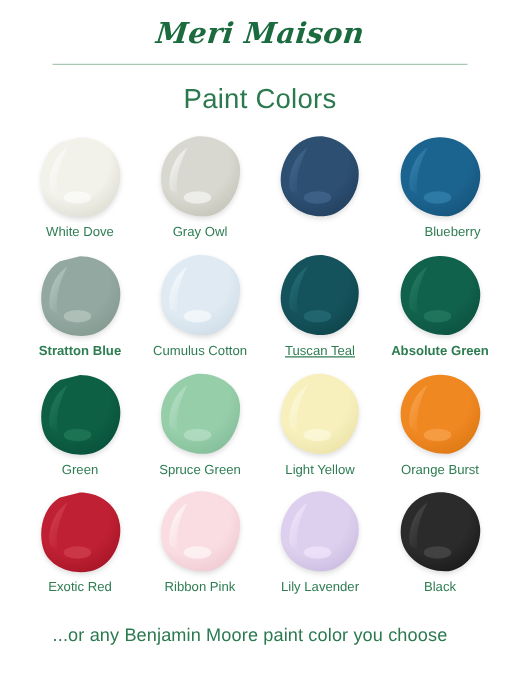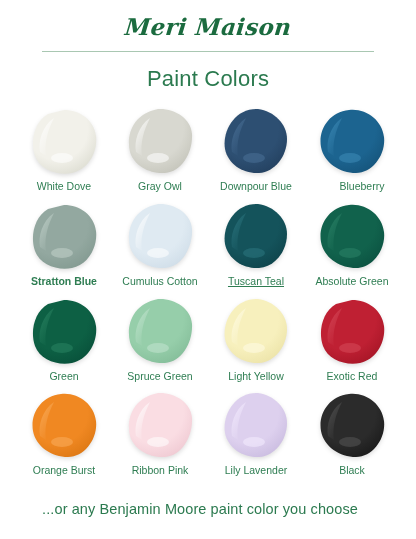--- a/index.html
+++ b/index.html
@@ -174,21 +174,20 @@
               <linearGradient id="h2" x1="0" y1="0" x2="0.6" y2="1">
                 <stop offset="0%" stop-color="#4a7198" stop-opacity="0.85"></stop>
                 <stop offset="100%" stop-color="#4a7198" stop-opacity="0"></stop>
               </linearGradient>
             </defs>
             <path d="M38,3 C54,5 67,18 67,33 C67,50 55,66 39,67 C23,68 8,58 5,43 C2,26 14,2 38,3 Z" fill="url(#g2)"></path>
             <path d="M12,46 C10,36 14,20 26,12 C20,24 16,36 18,50 Z" fill="url(#h2)"></path>
             <ellipse cx="34" cy="52" rx="11" ry="5" fill="#4a7198" opacity="0.55"></ellipse>
           </svg>
         </div>
-        <div class="swatch-label" style="color: rgb(46, 125, 82);">Downpour Blue</div>
       </div>
       <div class="cell">
         <div class="blob-holder">
           <svg class="blob-svg" viewBox="0 0 72 70" xmlns="http://www.w3.org/2000/svg">
             <defs>
               <radialGradient id="g3" cx="38%" cy="30%" r="78%">
                 <stop offset="0%" stop-color="#1c6490"></stop>
                 <stop offset="62%" stop-color="#1c6490"></stop>
                 <stop offset="100%" stop-color="#15547b"></stop>
               </radialGradient>
@@ -279,21 +278,21 @@
               <linearGradient id="h7" x1="0" y1="0" x2="0.6" y2="1">
                 <stop offset="0%" stop-color="#2c8468" stop-opacity="0.85"></stop>
                 <stop offset="100%" stop-color="#2c8468" stop-opacity="0"></stop>
               </linearGradient>
             </defs>
             <path d="M33,4 C50,2 66,14 68,31 C70,48 57,67 40,67 C24,67 8,57 5,41 C2,24 13,6 33,4 Z" fill="url(#g7)"></path>
             <path d="M12,46 C10,36 14,20 26,12 C20,24 16,36 18,50 Z" fill="url(#h7)"></path>
             <ellipse cx="34" cy="52" rx="11" ry="5" fill="#2c8468" opacity="0.55"></ellipse>
           </svg>
         </div>
-        <div class="swatch-label" style="color: rgb(46, 125, 82);">Absolute Green</div>
+        <div class="swatch-label" style="color: rgb(46, 125, 82); font-weight: bold;">Absolute Green</div>
       </div>
       <div class="cell">
         <div class="blob-holder">
           <svg class="blob-svg" viewBox="0 0 72 70" xmlns="http://www.w3.org/2000/svg">
             <defs>
               <radialGradient id="g8" cx="38%" cy="30%" r="78%">
                 <stop offset="0%" stop-color="#0d6044"></stop>
                 <stop offset="62%" stop-color="#0d6044"></stop>
                 <stop offset="100%" stop-color="#08503a"></stop>
               </radialGradient>
@@ -348,20 +347,41 @@
             <path d="M12,46 C10,36 14,20 26,12 C20,24 16,36 18,50 Z" fill="url(#h10)"></path>
             <ellipse cx="34" cy="52" rx="11" ry="5" fill="#fffce6" opacity="0.55"></ellipse>
           </svg>
         </div>
         <div class="swatch-label" style="color: rgb(46, 125, 82);">Light Yellow</div>
       </div>
       <div class="cell">
         <div class="blob-holder">
           <svg class="blob-svg" viewBox="0 0 72 70" xmlns="http://www.w3.org/2000/svg">
             <defs>
+              <radialGradient id="g11" cx="38%" cy="30%" r="78%">
+                <stop offset="0%" stop-color="#f08822"></stop>
+                <stop offset="62%" stop-color="#f08822"></stop>
+                <stop offset="100%" stop-color="#dd7814"></stop>
+              </radialGradient>
+              <linearGradient id="h11" x1="0" y1="0" x2="0.6" y2="1">
+                <stop offset="0%" stop-color="#f9ad5d" stop-opacity="0.85"></stop>
+                <stop offset="100%" stop-color="#f9ad5d" stop-opacity="0"></stop>
+              </linearGradient>
+            </defs>
+            <path d="M33,4 C50,2 66,14 68,31 C70,48 57,67 40,67 C24,67 8,57 5,41 C2,24 13,6 33,4 Z" fill="url(#g11)"></path>
+            <path d="M12,46 C10,36 14,20 26,12 C20,24 16,36 18,50 Z" fill="url(#h11)"></path>
+            <ellipse cx="34" cy="52" rx="11" ry="5" fill="#f9ad5d" opacity="0.55"></ellipse>
+          </svg>
+        </div>
+        <div class="swatch-label" style="color: rgb(46, 125, 82);">Orange Burst</div>
+      </div>
+      <div class="cell">
+        <div class="blob-holder">
+          <svg class="blob-svg" viewBox="0 0 72 70" xmlns="http://www.w3.org/2000/svg">
+            <defs>
               <radialGradient id="g12" cx="38%" cy="30%" r="78%">
                 <stop offset="0%" stop-color="#bf2033"></stop>
                 <stop offset="62%" stop-color="#bf2033"></stop>
                 <stop offset="100%" stop-color="#a61526"></stop>
               </radialGradient>
               <linearGradient id="h12" x1="0" y1="0" x2="0.6" y2="1">
                 <stop offset="0%" stop-color="#d64a5a" stop-opacity="0.85"></stop>
                 <stop offset="100%" stop-color="#d64a5a" stop-opacity="0"></stop>
               </linearGradient>
             </defs>
@@ -369,41 +389,20 @@
             <path d="M12,46 C10,36 14,20 26,12 C20,24 16,36 18,50 Z" fill="url(#h12)"></path>
             <ellipse cx="34" cy="52" rx="11" ry="5" fill="#d64a5a" opacity="0.55"></ellipse>
           </svg>
         </div>
         <div class="swatch-label" style="color: rgb(46, 125, 82);">Exotic Red</div>
       </div>
       <div class="cell">
         <div class="blob-holder">
           <svg class="blob-svg" viewBox="0 0 72 70" xmlns="http://www.w3.org/2000/svg">
             <defs>
-              <radialGradient id="g11" cx="38%" cy="30%" r="78%">
-                <stop offset="0%" stop-color="#f08822"></stop>
-                <stop offset="62%" stop-color="#f08822"></stop>
-                <stop offset="100%" stop-color="#dd7814"></stop>
-              </radialGradient>
-              <linearGradient id="h11" x1="0" y1="0" x2="0.6" y2="1">
-                <stop offset="0%" stop-color="#f9ad5d" stop-opacity="0.85"></stop>
-                <stop offset="100%" stop-color="#f9ad5d" stop-opacity="0"></stop>
-              </linearGradient>
-            </defs>
-            <path d="M33,4 C50,2 66,14 68,31 C70,48 57,67 40,67 C24,67 8,57 5,41 C2,24 13,6 33,4 Z" fill="url(#g11)"></path>
-            <path d="M12,46 C10,36 14,20 26,12 C20,24 16,36 18,50 Z" fill="url(#h11)"></path>
-            <ellipse cx="34" cy="52" rx="11" ry="5" fill="#f9ad5d" opacity="0.55"></ellipse>
-          </svg>
-        </div>
-        <div class="swatch-label" style="color: rgb(46, 125, 82);">Orange Burst</div>
-      </div>
-      <div class="cell">
-        <div class="blob-holder">
-          <svg class="blob-svg" viewBox="0 0 72 70" xmlns="http://www.w3.org/2000/svg">
-            <defs>
               <radialGradient id="g13" cx="38%" cy="30%" r="78%">
                 <stop offset="0%" stop-color="#fadde3"></stop>
                 <stop offset="62%" stop-color="#fadde3"></stop>
                 <stop offset="100%" stop-color="#efc9d2"></stop>
               </radialGradient>
               <linearGradient id="h13" x1="0" y1="0" x2="0.6" y2="1">
                 <stop offset="0%" stop-color="#ffffff" stop-opacity="0.85"></stop>
                 <stop offset="100%" stop-color="#ffffff" stop-opacity="0"></stop>
               </linearGradient>
             </defs>

